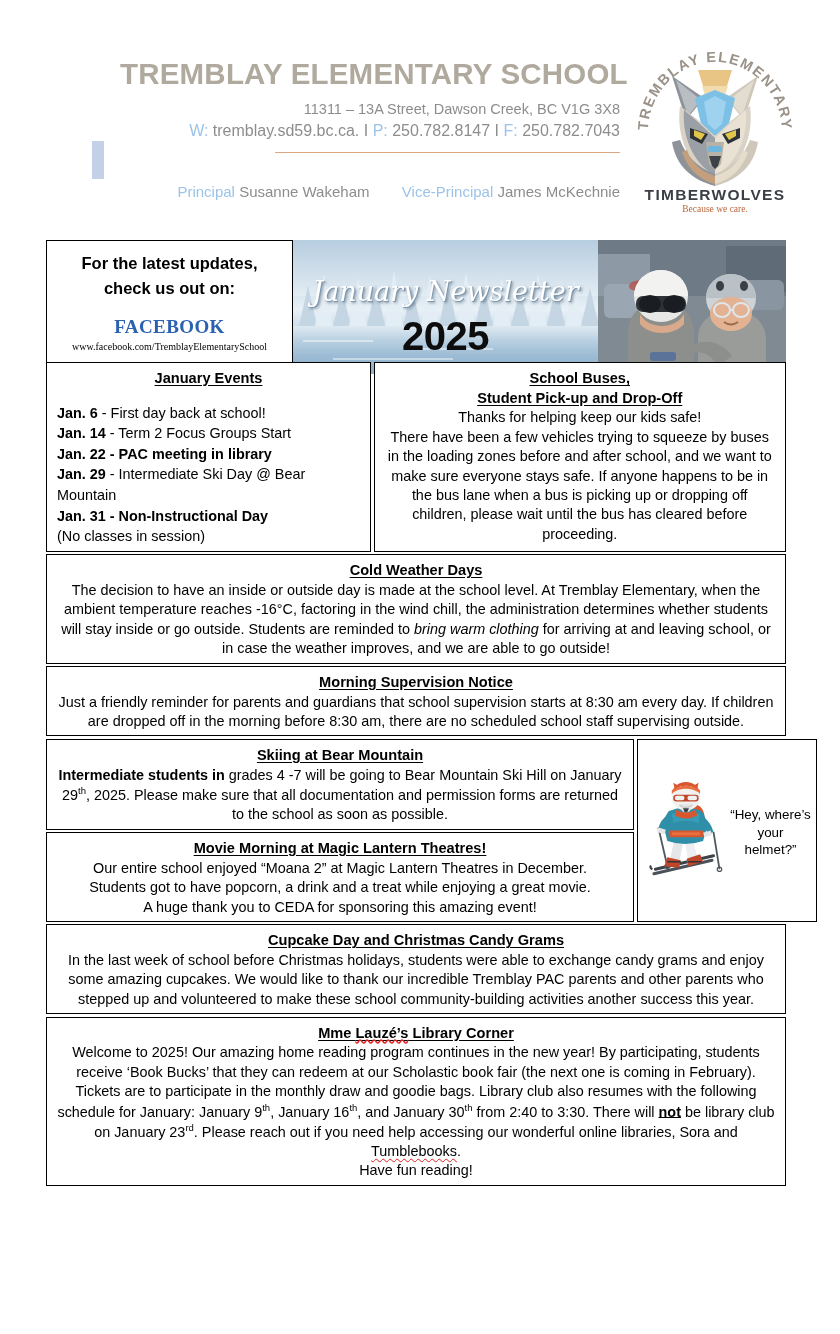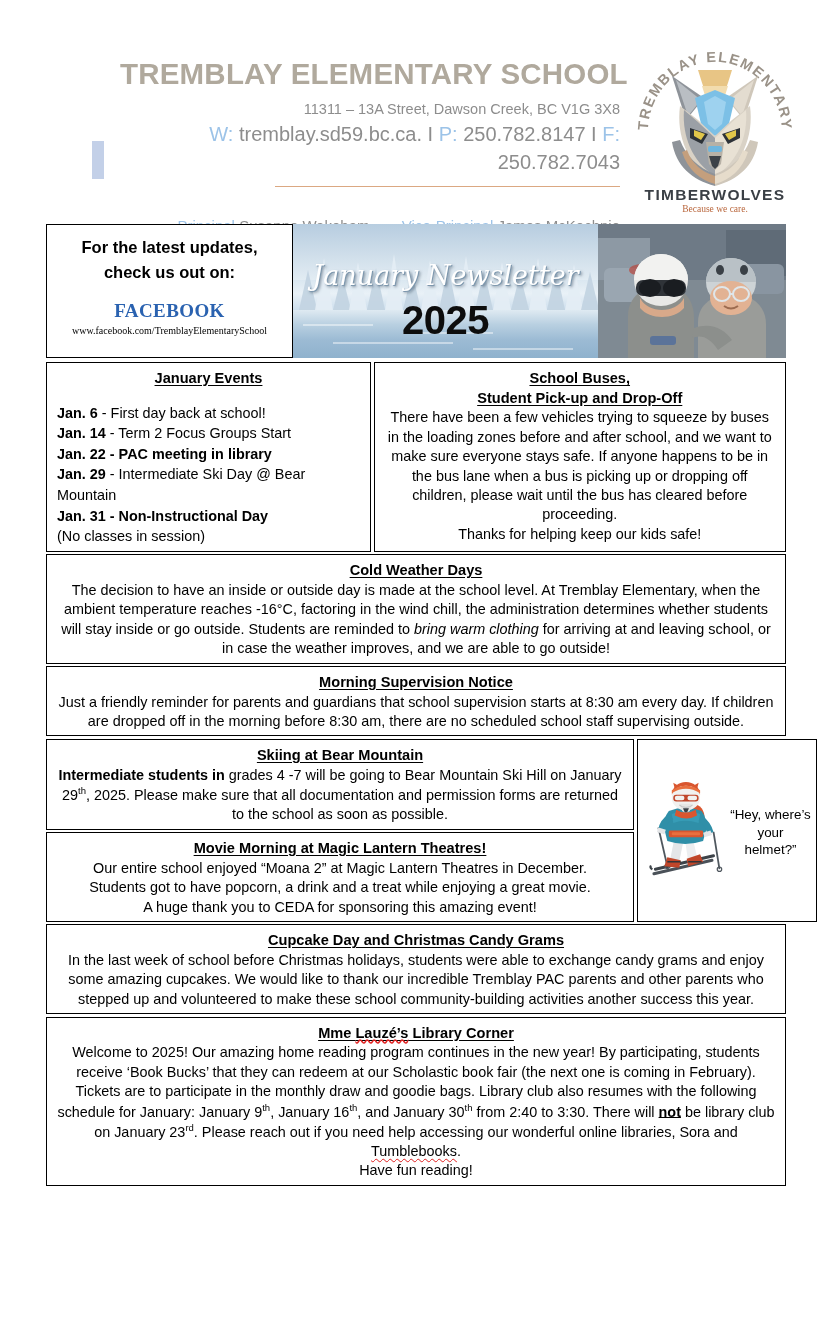--- a/index.html
+++ b/index.html
@@ -44,21 +44,21 @@
     line-height: 1.06;
     white-space: nowrap;
   }
   .address {
     font-size: 14.5px;
     color: #8d8d8d;
     margin-top: 10px;
     line-height: 1.42;
   }
   .contact-line {
-    font-size: 20px;
+    font-size: 16px;
     color: #8d8d8d;
     line-height: 1.42;
   }
   .lbl-blue { color: #9cc3e8; }
   .rule {
     margin: 9px 0 0 auto;
     width: 345px;
     height: 1px;
     background: #d9a徒;
     background: #dba882;
@@ -79,21 +79,21 @@
     top: 24px;
     width: 166px;
     height: 190px;
   }
   .logo-wrap svg { display: block; }
 
   
   .banner-row {
     position: absolute;
     left: 46px;
-    top: 224px;
+    top: 240px;
     width: 740px;
     height: 134px;
     display: flex;
   }
   .fb-box {
     width: 247px;
     height: 100%;
     box-sizing: border-box;
     border: 1.2px solid #000;
     background: #fff;
@@ -442,22 +442,22 @@
         <div class="evt">
           <b>Jan. 31</b><b> - </b><b>Non-Instructional Day</b>
         </div>
         <div class="evt">(No classes in session)</div>
       </div>
     </div>
 
     <div class="box col-right">
       <div class="sec-title">School Buses,</div>
       <div class="sec-title">Student Pick-up and Drop-Off</div>
+      <div class="body-c">Thanks for helping keep our kids safe!</div>
       <div class="body-c">There have been a few vehicles trying to squeeze by buses in the loading zones before and after school, and we want to make sure everyone stays safe. If anyone happens to be in the bus lane when a bus is picking up or dropping off children, please wait until the bus has cleared before proceeding.</div>
-      <div class="body-c">Thanks for helping keep our kids safe!</div>
     </div>
   </div>
 
   <div class="box">
     <div class="sec-title">Cold Weather Days</div>
     <div class="body-c"><span>The decision to have an inside or outside day is made at the school level. At Tremblay Elementary, when the ambient temperature reaches -16°C, factoring in the wind chill, the administration determines whether students will stay inside or go outside. Students are reminded to </span><i>bring warm clothing</i><span> for arriving at and leaving school, or in case the weather improves, and we are able to go outside!</span></div>
   </div>
 
   <div class="box">
     <div class="sec-title">Morning Supervision Notice</div>

